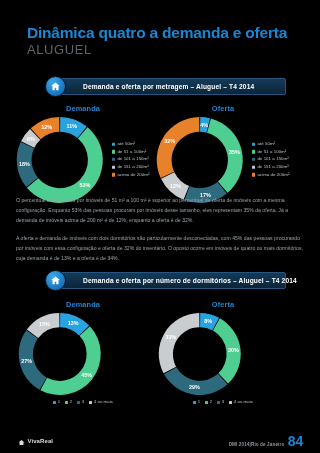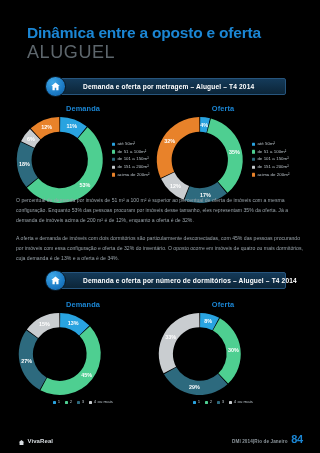--- a/index.html
+++ b/index.html
@@ -28,21 +28,21 @@
   }
   .title-main {
     font-size: 15.5px;
     font-weight: bold;
     color: #1b86d4;
     letter-spacing: -0.2px;
     line-height: 1.12;
     white-space: nowrap;
   }
   .title-sub {
-    font-size: 18px;
+    font-size: 13px;
     font-weight: normal;
     color: #5d666c;
     letter-spacing: 0.6px;
     line-height: 1.2;
     margin-top: 1px;
   }
 
   
   .section { position: absolute; left: 0; width: 320px; }
 
@@ -210,33 +210,33 @@
     align-items: baseline;
   }
   .footer-meta {
     color: #8d969c;
     font-size: 4.6px;
     font-weight: bold;
     letter-spacing: 0.12px;
   }
   .footer-page {
     color: #1b86d4;
-    font-size: 11px;
+    font-size: 14px;
     font-weight: bold;
     margin-left: 3.5px;
     letter-spacing: -0.2px;
   }
 </style>
 </head>
 <body>
 
 <div class="page">
 
   <div class="title-block">
-    <div class="title-main">Dinâmica entre a oposto e oferta</div>
+    <div class="title-main">Dinâmica quatro a demanda e oferta</div>
     <div class="title-sub">ALUGUEL</div>
   </div>
 
   <div class="section" style="top:78px;">
     <div class="section-header">
       <div class="header-bar">
         <span class="header-label">Demanda e oferta por metragem – Aluguel – T4 2014</span>
       </div>
       <div class="home-badge">
         <svg width="11" height="11" viewBox="0 0 24 24" aria-hidden="true">

